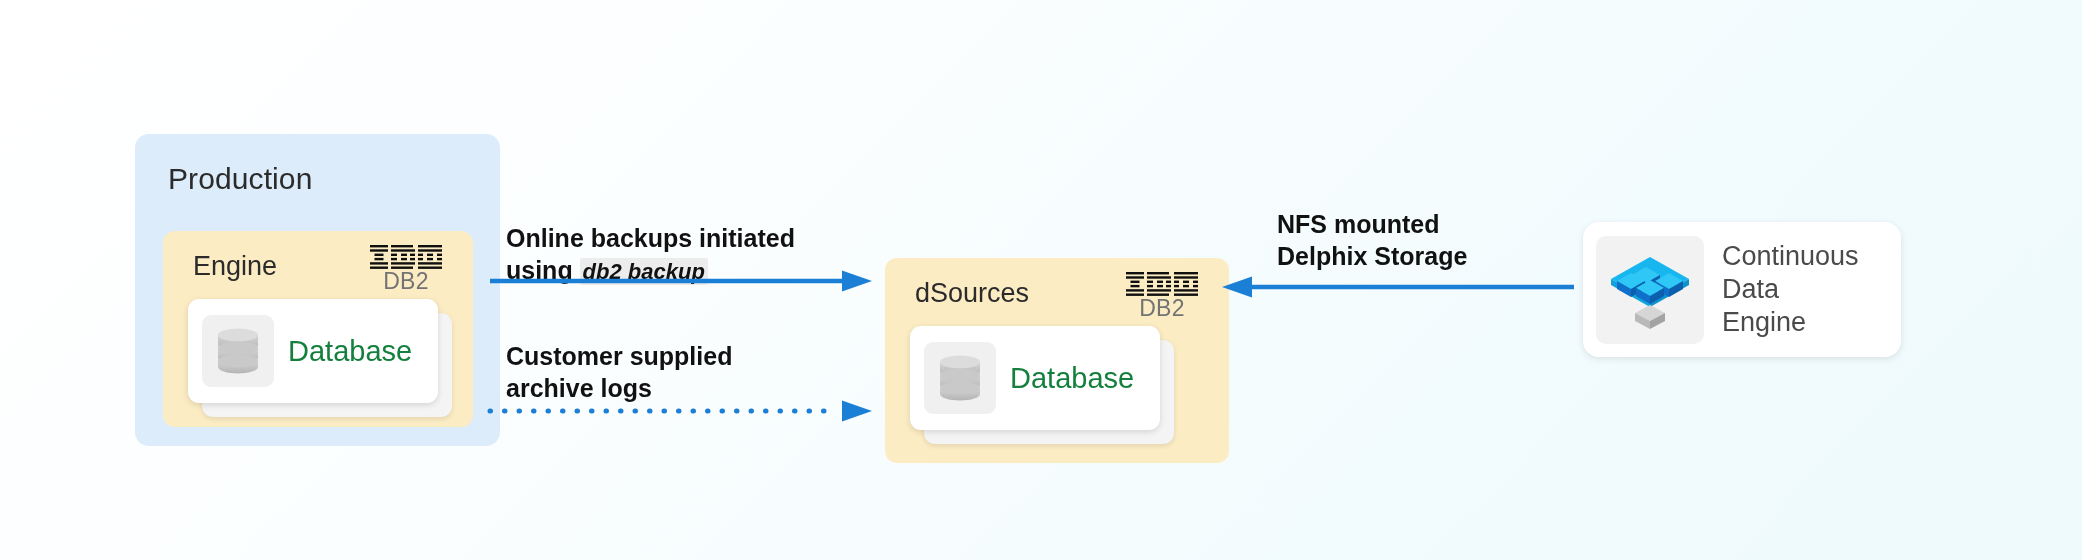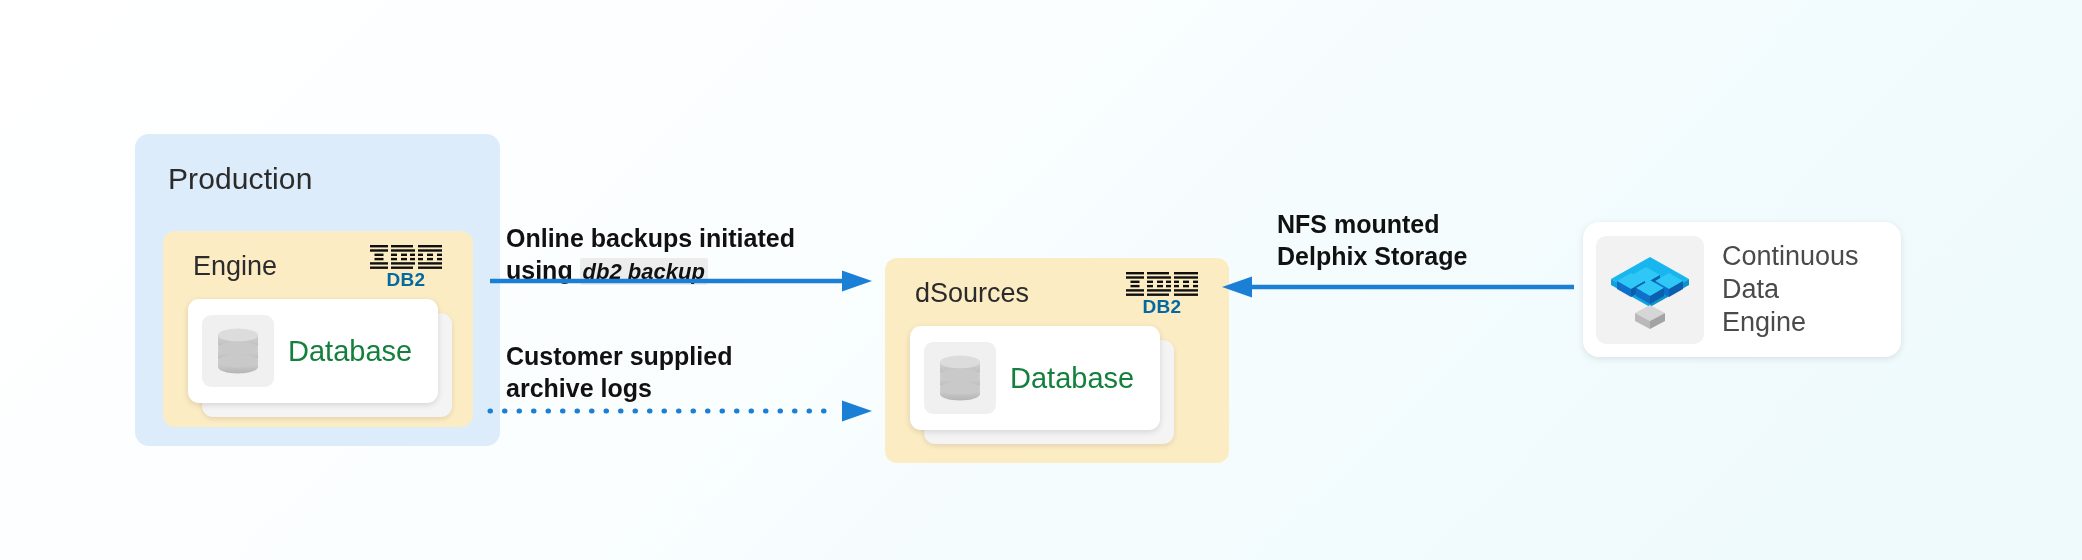--- a/index.html
+++ b/index.html
@@ -80,23 +80,23 @@
   .ibm-mark {
     display: block;
     height: 24px;
     width: 72px;
     margin: 0 auto 1px auto;
     position: relative;
   }
   .ibm-mark svg { display: block; }
   .db2-text {
     display: block;
-    font-size: 19px;
-    font-weight: bold;
-    color: #0369a1;
+    font-size: 23px;
+    font-weight: normal;
+    color: #737373;
     line-height: 1;
     letter-spacing: 0.3px;
   }
 
   
   .db-stack {
     position: absolute;
     left: 25px;
     top: 68px;
     width: 250px;

